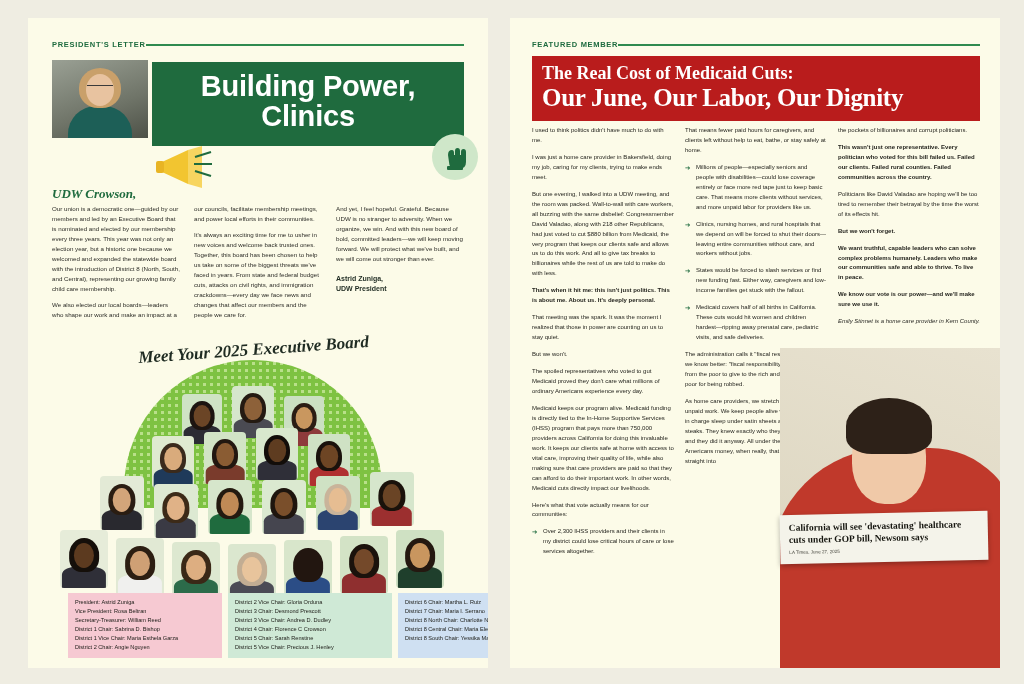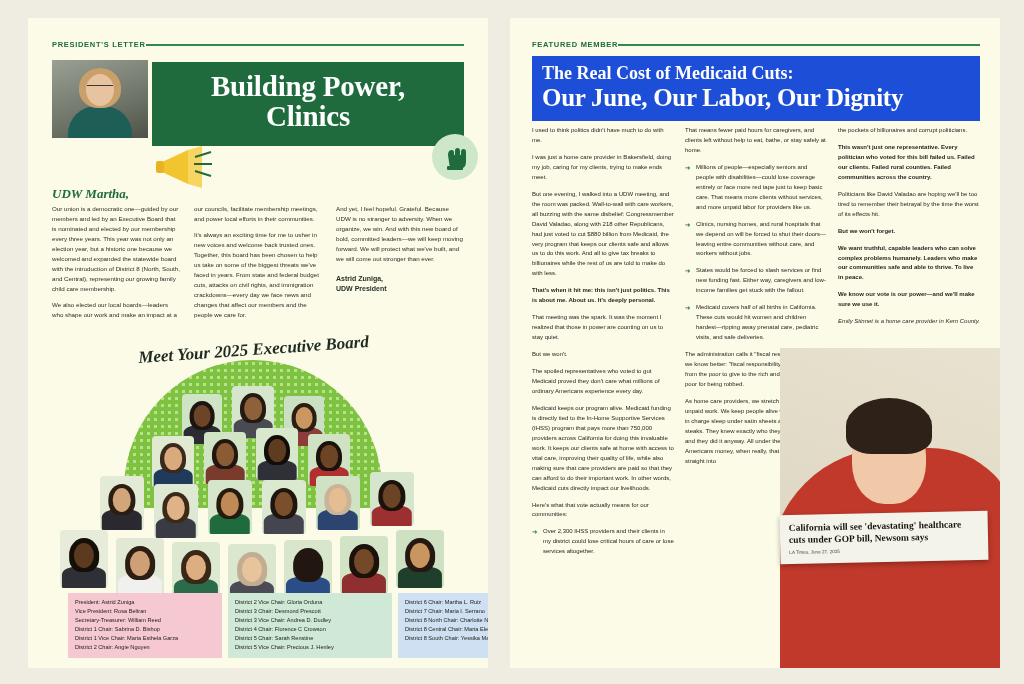--- a/index.html
+++ b/index.html
@@ -105,21 +105,21 @@
   .banner {
     position: absolute;
     left: 124px;
     top: 44px;
     width: 312px;
     height: 84px;
     background: #1f6b3e;
   }
   .banner .title {
     color: #ffffff;
-    font-family: Liberation Serif, serif;
+    font-family: Liberation Sans, sans-serif;
     font-weight: bold;
     font-size: 29px;
     line-height: 1.02;
     text-align: center;
     padding-top: 10px;
     letter-spacing: -0.2px;
   }
   .megaphone {
     position: absolute;
     left: 126px;
@@ -256,21 +256,21 @@
   }
   .rbox.pink { background: #f6c9d2; width: 140px; }
   .rbox.mint { background: #cfe9d6; width: 150px; }
   .rbox.blue { background: #cfe0f2; width: 148px; }
   
   .blackhead {
     position: absolute;
     left: 22px;
     top: 38px;
     width: 448px;
-    background: #1d4ed8;
+    background: #b91c1c;
     padding: 8px 10px 10px 10px;
     box-sizing: border-box;
   }
   .blackhead .l1 {
     color: #ffffff;
     font-family: "Liberation Serif", serif;
     font-weight: bold;
     font-size: 18px;
     line-height: 1.1;
   }
@@ -410,21 +410,21 @@
       <path d="M41 29 L57 34" stroke="#1f6b3e" stroke-width="2"></path>
     </svg>
 
     <div class="fist-circle">
       <svg width="26" height="28" viewBox="0 0 26 28">
         <path d="M6 12 q0-5 4-5 q2 0 2 3 v2 h1 v-4 q0-3 2.5-3 t2.5 3 v4 h1 v-3 q0-3 2.5-3 t2.5 3 v10 q0 7-7 7 h-3 q-7 0-7-7 z" fill="#1f6b3e"></path>
         <rect x="5" y="23" width="16" height="4" rx="1" fill="#1f6b3e"></rect>
       </svg>
     </div>
 
-    <div class="udw-family">UDW Martha,</div>
+    <div class="udw-family">UDW Crowson,</div>
 
     <div class="cols">
       <div class="col">
         <p>Our union is a democratic one—guided by our members and led by an Executive Board that is nominated and elected by our membership every three years. This year was not only an election year, but a historic one because we welcomed and expanded the statewide board with the introduction of District 8 (North, South, and Central), representing our growing family child care membership.</p>
         <p>We also elected our local boards—leaders who shape our work and make an impact at a local level. These are the members who lead</p>
       </div>
       <div class="col">
         <p>our councils, facilitate membership meetings, and power local efforts in their communities.</p>
         <p>It's always an exciting time for me to usher in new voices and welcome back trusted ones. Together, this board has been chosen to help us take on some of the biggest threats we've faced in years. From state and federal budget cuts, attacks on civil rights, and immigration crackdowns—every day we face news and changes that affect our members and the people we care for.</p>
       </div>

